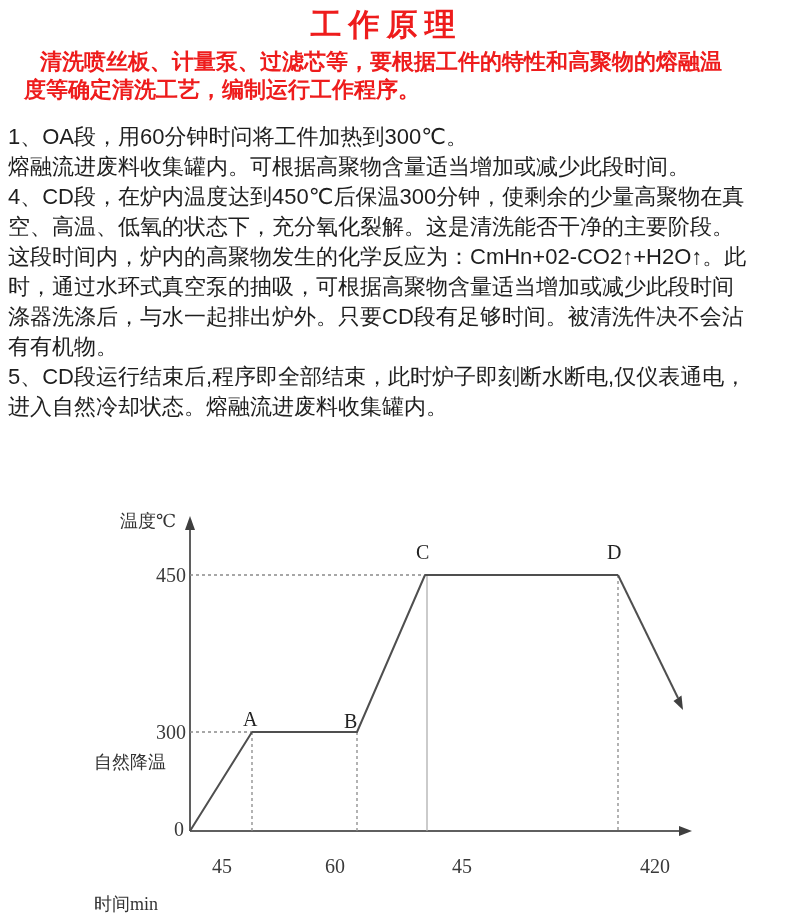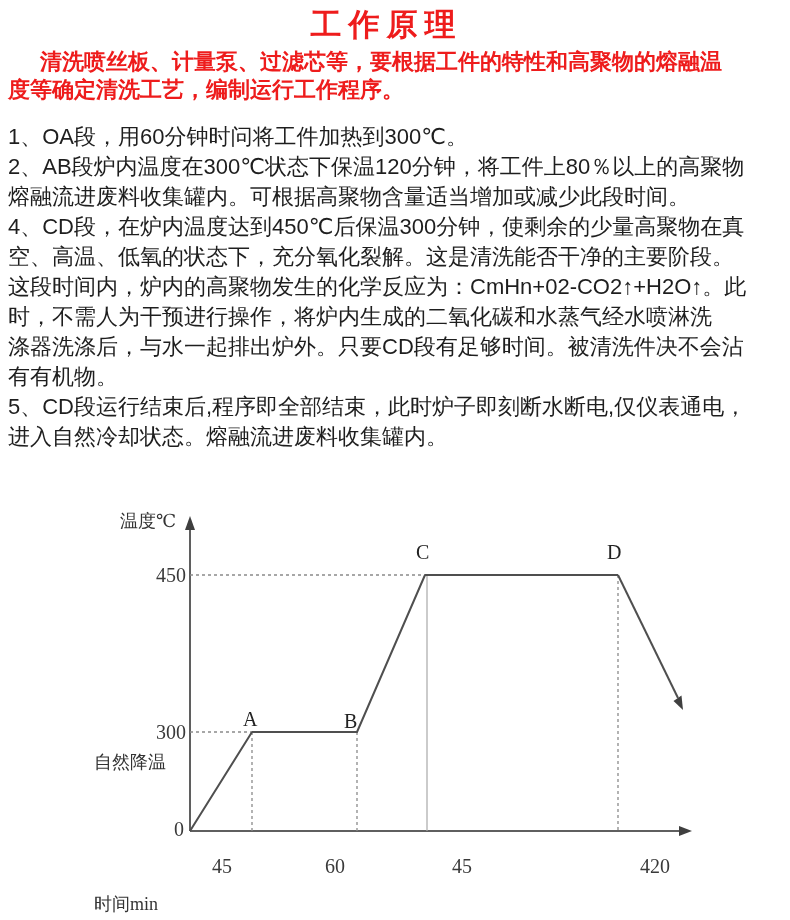--- a/index.html
+++ b/index.html
@@ -9,21 +9,21 @@
   }
   .page{width:790px;height:920px;position:relative;}
   .title{
     margin:6px 17px 4px 0;text-align:center;
     color:#ee1c1c;font-size:31px;font-weight:bold;letter-spacing:7px;
     line-height:38px;
   }
   .intro{margin-top:2px;}
   .intro-line{
     color:#ee1c1c;font-weight:bold;font-size:22px;line-height:28px;
-    padding-left:8px;white-space:nowrap;
+    padding-left:24px;white-space:nowrap;
   }
   .intro-line.indent{padding-left:40px;}
   .body-text{margin-top:18px;}
   .body-line{
     color:#1e1e1e;font-size:22px;line-height:30px;
     padding-left:8px;white-space:nowrap;
   }
   .chart-wrap{position:absolute;left:0;top:498px;width:790px;height:422px;}
   svg text{fill:#3a3a3a;}
   .axis{stroke:#5f5f5f;stroke-width:2;fill:none;}
@@ -42,26 +42,25 @@
 
   <h1 class="title">工作原理</h1>
 
   <div class="intro">
     <div class="intro-line indent">清洗喷丝板、计量泵、过滤芯等，要根据工件的特性和高聚物的熔融温</div>
     <div class="intro-line">度等确定清洗工艺，编制运行工作程序。</div>
   </div>
 
   <div class="body-text">
     <div class="body-line">1、OA段，用60分钟时问将工件加热到300℃。</div>
-    <div class="body-line">2、AB段炉内温度在300℃状态下保温120分钟，将工件上80％以上的高聚物</div>
     <div class="body-line">熔融流进废料收集罐内。可根据高聚物含量适当增加或减少此段时间。</div>
     <div class="body-line">4、CD段，在炉内温度达到450℃后保温300分钟，使剩余的少量高聚物在真</div>
     <div class="body-line">空、高温、低氧的状态下，充分氧化裂解。这是清洗能否干净的主要阶段。</div>
     <div class="body-line">这段时间内，炉内的高聚物发生的化学反应为：CmHn+02-CO2↑+H2O↑。此</div>
-    <div class="body-line">时，不需人为干预进行操作，将炉内生成的二氧化碳和水蒸气经水喷淋洗</div>
+    <div class="body-line">时，通过水环式真空泵的抽吸，可根据高聚物含量适当增加或减少此段时间</div>
     <div class="body-line">涤器洗涤后，与水一起排出炉外。只要CD段有足够时间。被清洗件决不会沾</div>
     <div class="body-line">有有机物。</div>
     <div class="body-line">5、CD段运行结束后,程序即全部结束，此时炉子即刻断水断电,仅仪表通电，</div>
     <div class="body-line">进入自然冷却状态。熔融流进废料收集罐内。</div>
   </div>
 
   <div class="chart-wrap">
     <svg width="790" height="422" viewBox="0 0 790 422">
 
       <path class="axis" d="M190 24 L190 327"></path>

